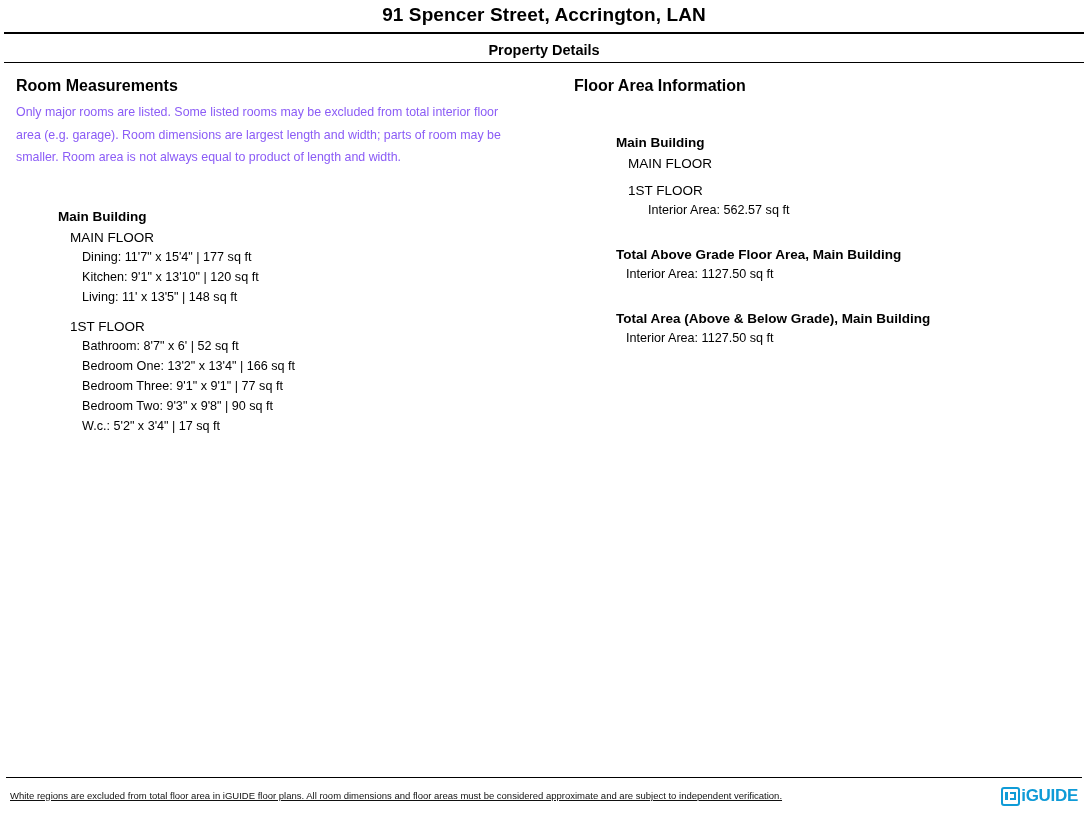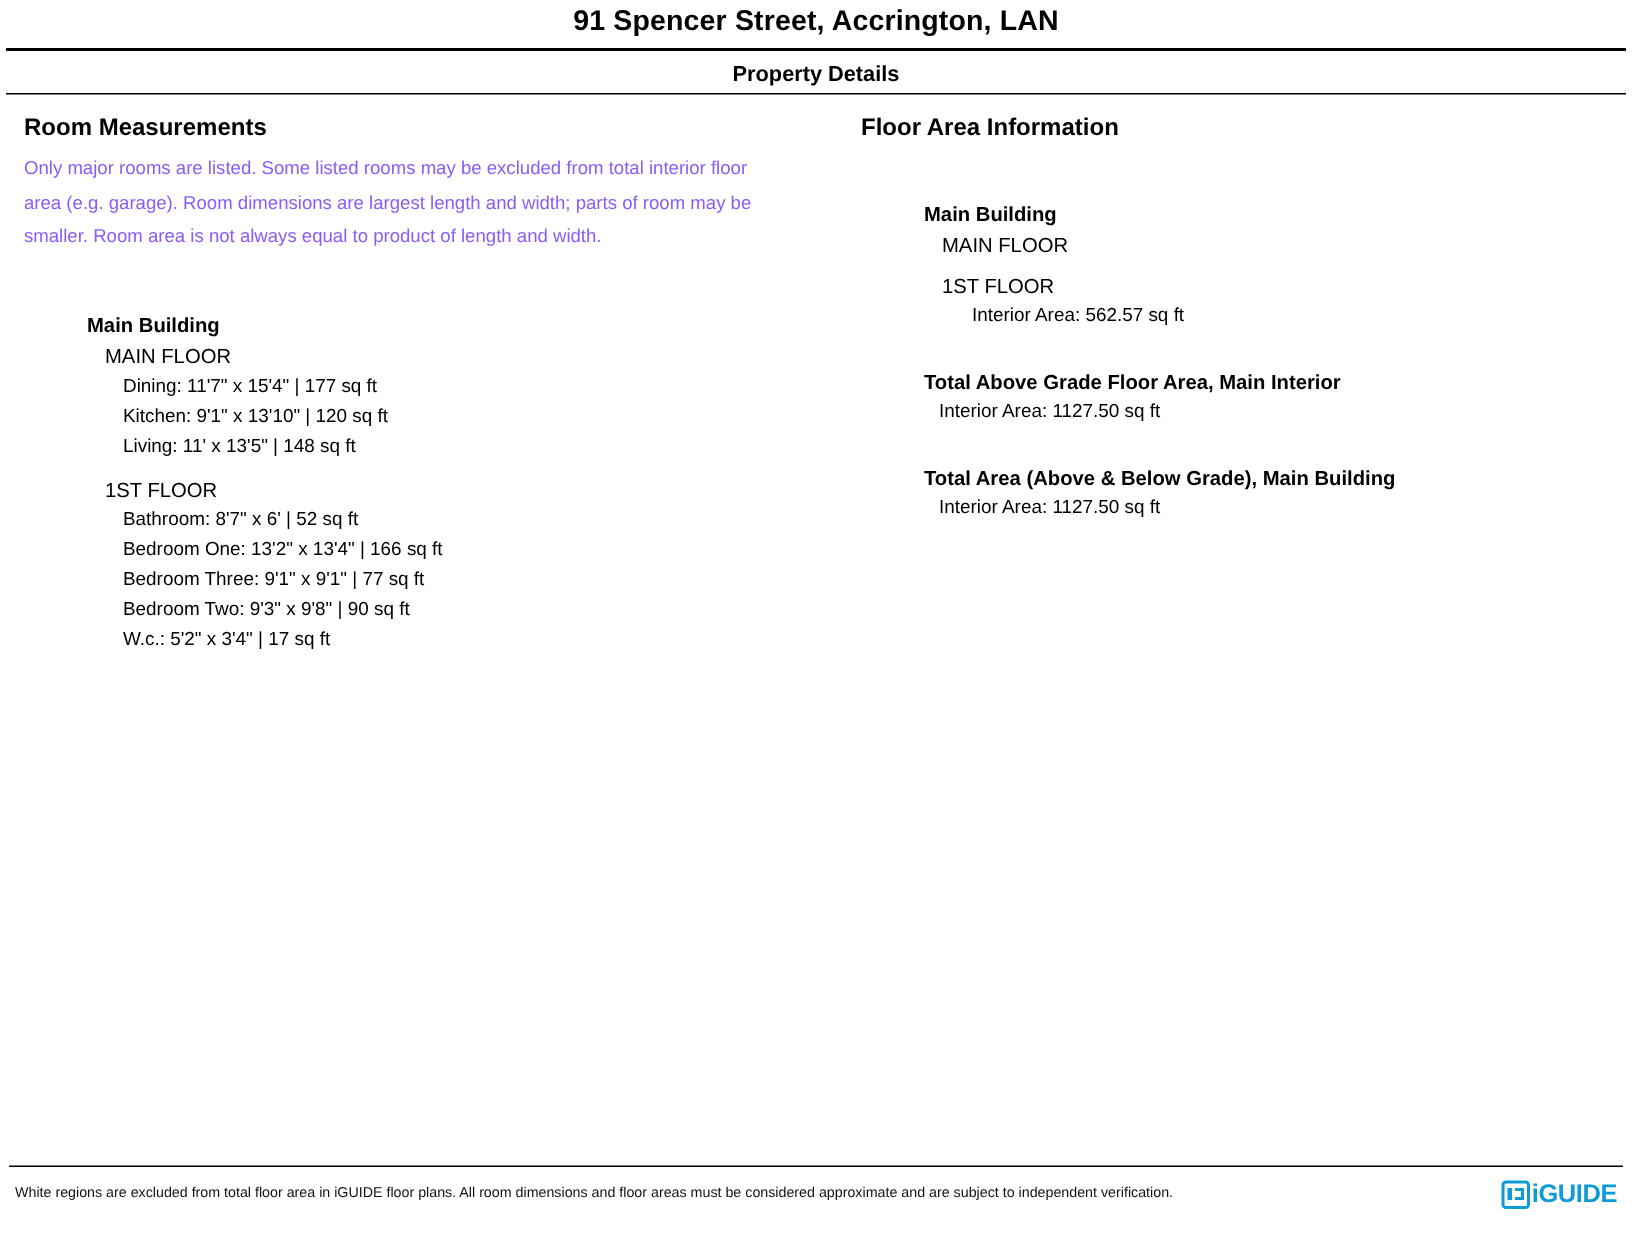--- a/index.html
+++ b/index.html
@@ -117,20 +117,21 @@
   .footer-row {
     display: flex;
     align-items: center;
     justify-content: space-between;
     padding: 8px 10px 0 10px;
   }
   .disclaimer {
     font-size: 9.5px;
     color: #111;
     line-height: 1.3;
+    text-decoration: underline;
   }
   .logo {
     display: flex;
     align-items: center;
     gap: 1px;
     color: #0f9bd7;
   }
   .logo-mark {
     width: 19px;
     height: 19px;
@@ -203,21 +204,21 @@
       <div class="sec-head">Floor Area Information</div>
 
       <div class="block">
         <div class="bld-name">Main Building</div>
 
         <div class="floor-name first">MAIN FLOOR</div>
 
         <div class="floor-name">1ST FLOOR</div>
         <div class="area-line">Interior Area: 562.57 sq ft</div>
 
-        <div class="total-head">Total Above Grade Floor Area, Main Interior</div>
+        <div class="total-head">Total Above Grade Floor Area, Main Building</div>
         <div class="total-line">Interior Area: 1127.50 sq ft</div>
 
         <div class="total-head">Total Area (Above &amp; Below Grade), Main Building</div>
         <div class="total-line">Interior Area: 1127.50 sq ft</div>
       </div>
     </div>
 
   </div>
 
   <div class="footer">

